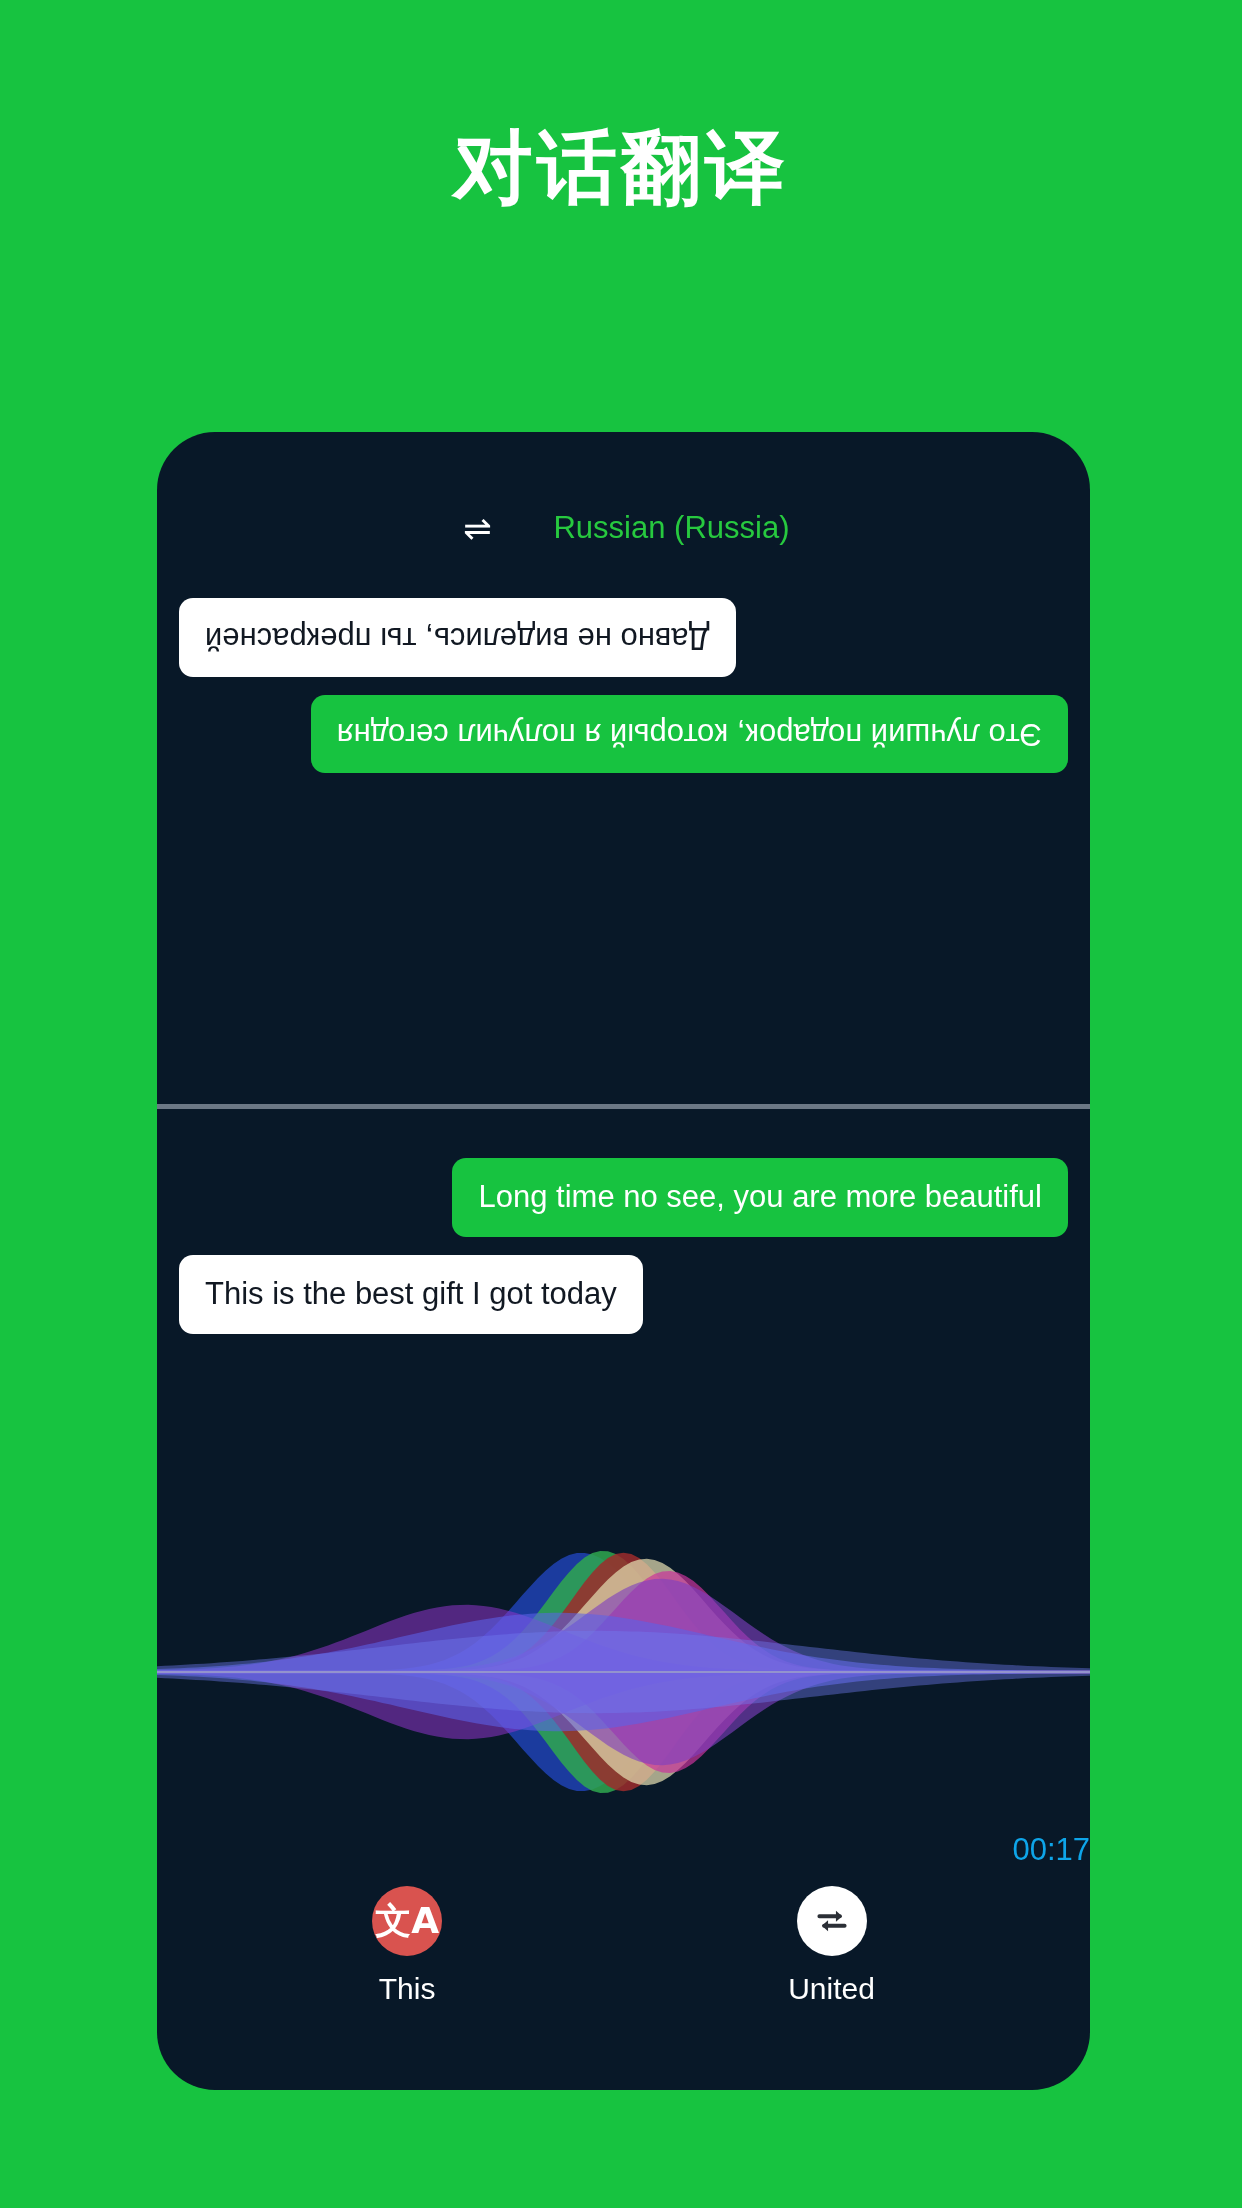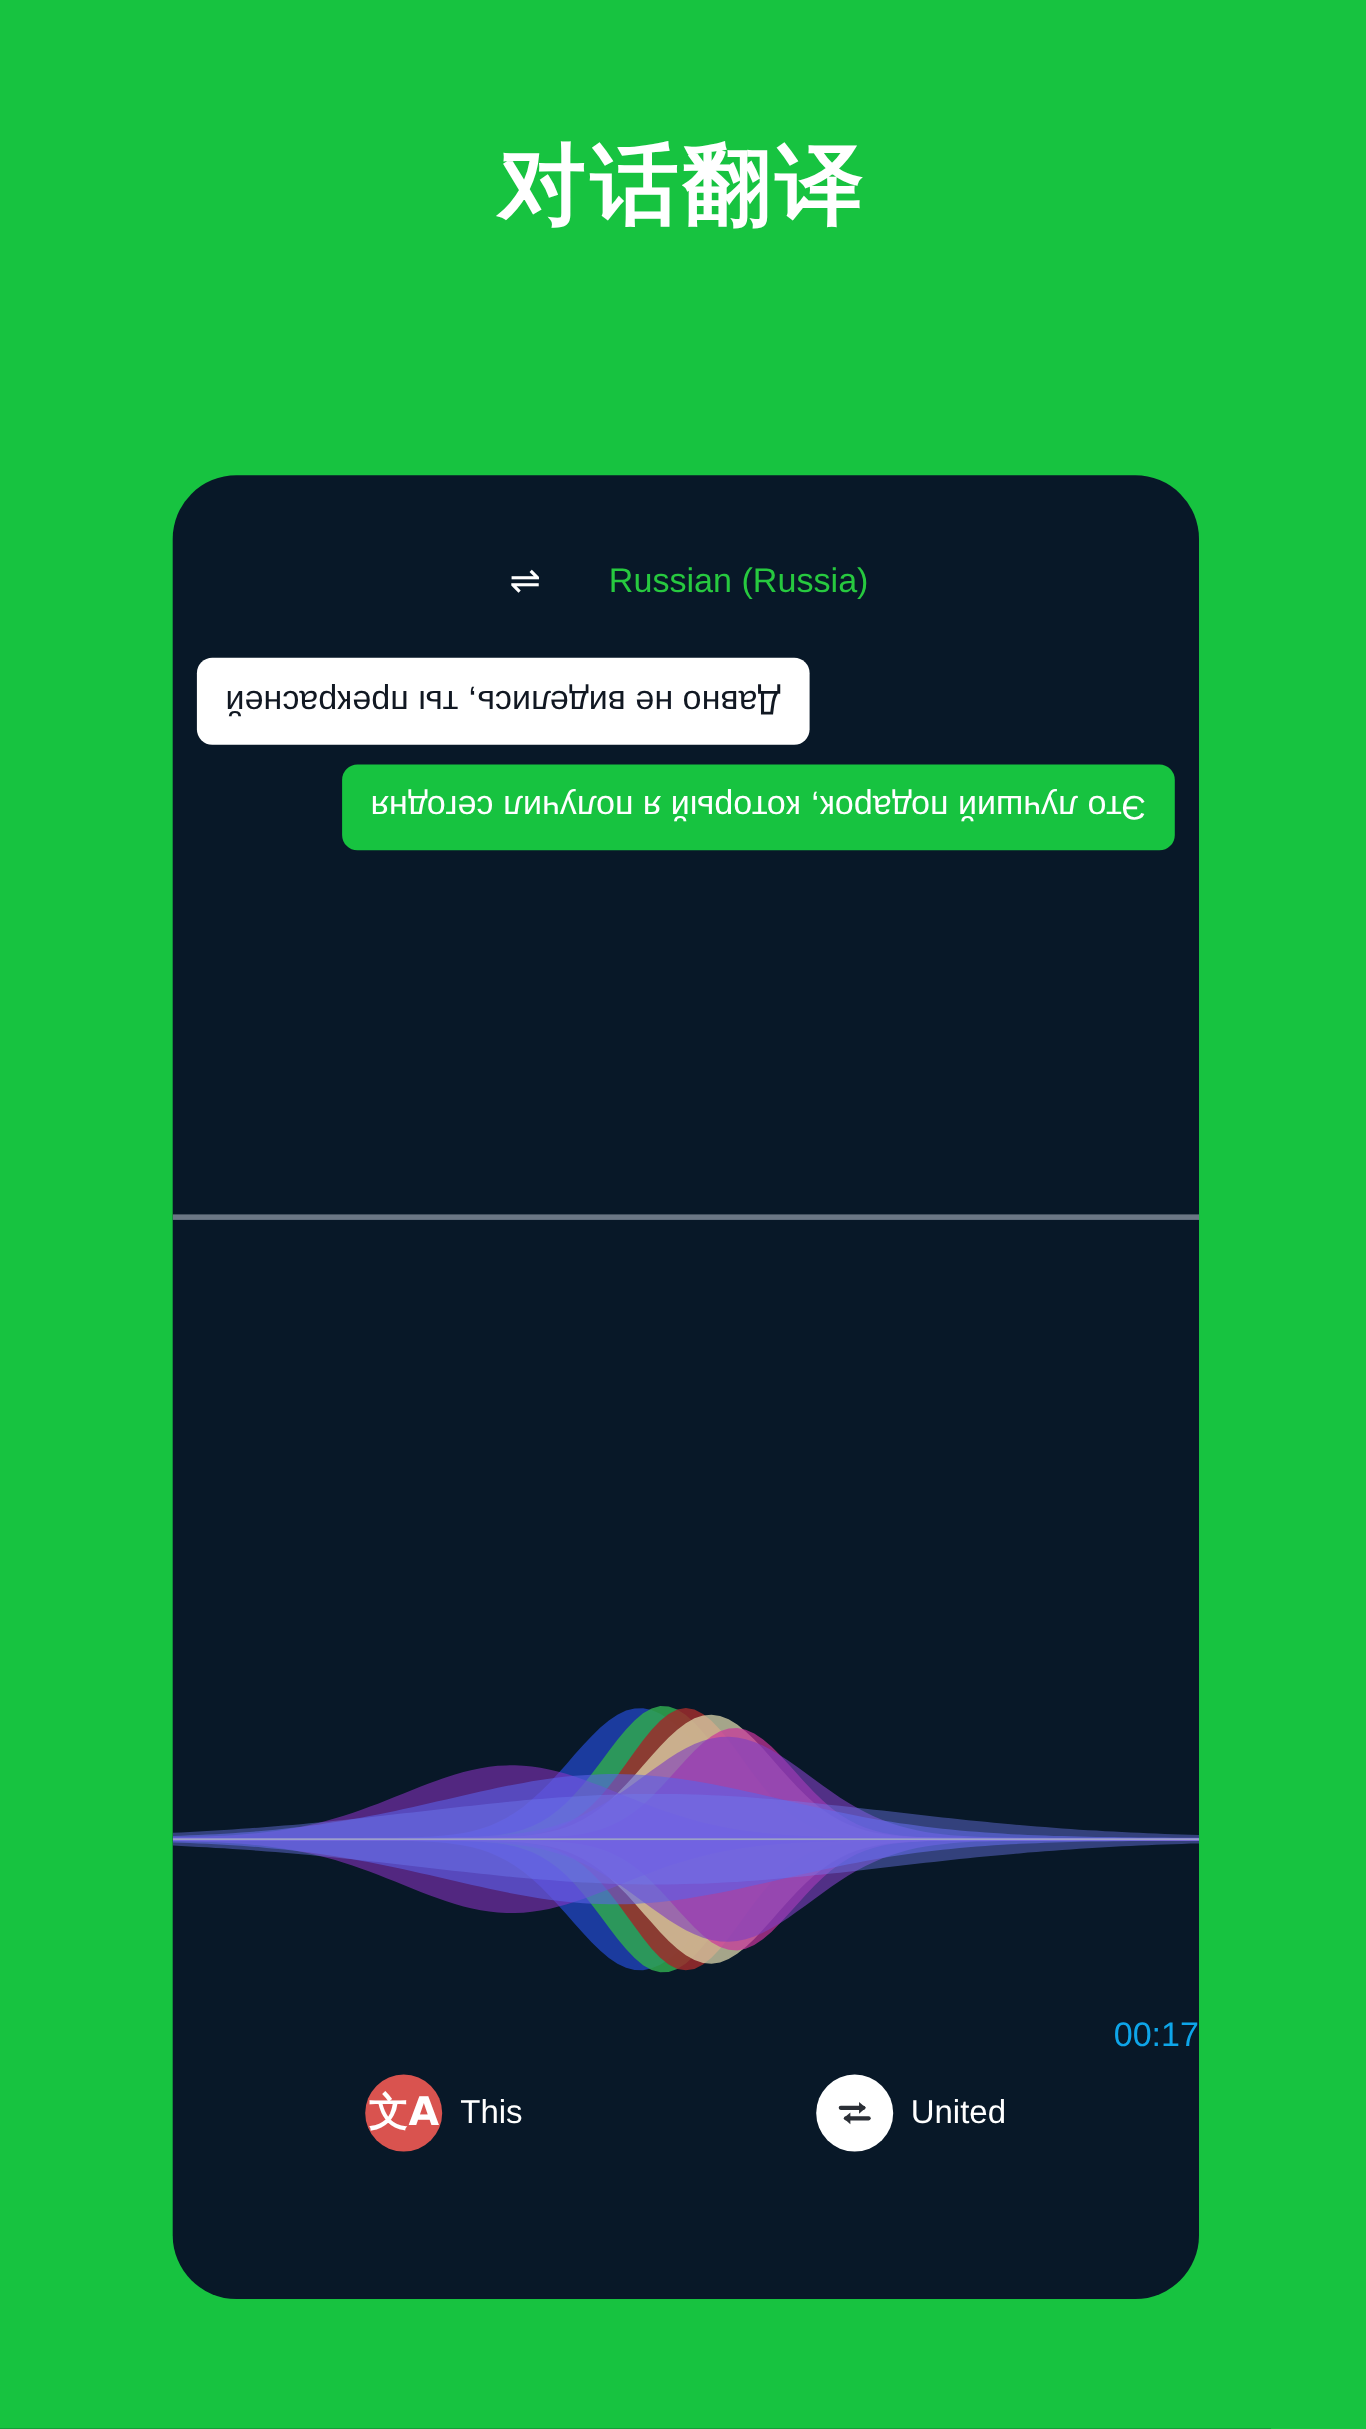--- a/index.html
+++ b/index.html
@@ -158,21 +158,21 @@
     top: 1454px;
     width: 100%;
     display: flex;
     justify-content: space-around;
     align-items: flex-start;
     padding: 0 42px;
     box-sizing: border-box;
   }
   .ctrl {
     display: flex;
-    flex-direction: row;
+    flex-direction: column;
     align-items: center;
     gap: 16px;
     cursor: pointer;
   }
   .ctrl-circle {
     width: 70px;
     height: 70px;
     border-radius: 50%;
     display: flex;
     align-items: center;
@@ -210,20 +210,28 @@
       <div class="row left">
         <div class="bubble green">Это лучший подарок, который я получил сегодня</div>
       </div>
       <div class="row right">
         <div class="bubble white">Давно не виделись, ты прекрасней</div>
       </div>
     </div>
 
   <div class="divider"></div>
 
+  <div class="pane pane-bottom" id="local-pane">
+      <div class="row right">
+        <div class="bubble green">Long time no see, you are more beautiful</div>
+      </div>
+      <div class="row left">
+        <div class="bubble white">This is the best gift I got today</div>
+      </div>
+    </div>
 
   <div class="waveform">
     <svg id="wave-svg" width="933" height="300" viewBox="0 0 933 300" preserveAspectRatio="none">
         <polygon points="0.0,148.8 7.8,148.8 15.5,148.8 23.3,148.8 31.1,148.8 38.9,148.8 46.7,148.8 54.4,148.8 62.2,148.8 70.0,148.8 77.8,148.8 85.5,148.8 93.3,148.8 101.1,148.8 108.9,148.8 116.6,148.8 124.4,148.8 132.2,148.8 139.9,148.8 147.7,148.8 155.5,148.8 163.3,148.8 171.0,148.8 178.8,148.7 186.6,148.7 194.4,148.7 202.2,148.6 209.9,148.5 217.7,148.3 225.5,148.0 233.3,147.7 241.0,147.2 248.8,146.5 256.6,145.5 264.3,144.3 272.1,142.7 279.9,140.6 287.7,137.9 295.4,134.6 303.2,130.7 311.0,125.9 318.8,120.4 326.5,114.0 334.3,106.9 342.1,99.1 349.9,90.7 357.7,82.0 365.4,73.1 373.2,64.4 381.0,56.1 388.8,48.5 396.5,42.0 404.3,36.8 412.1,33.1 419.9,31.1 427.6,30.9 435.4,32.6 443.2,35.9 450.9,40.8 458.7,47.1 466.5,54.5 474.3,62.7 482.1,71.4 489.8,80.2 497.6,89.0 505.4,97.5 513.2,105.4 520.9,112.7 528.7,119.2 536.5,124.9 544.3,129.8 552.0,133.9 559.8,137.3 567.6,140.1 575.4,142.3 583.1,144.0 590.9,145.3 598.7,146.3 606.5,147.1 614.2,147.6 622.0,148.0 629.8,148.2 637.6,148.4 645.3,148.6 653.1,148.6 660.9,148.7 668.6,148.7 676.4,148.8 684.2,148.8 692.0,148.8 699.8,148.8 707.5,148.8 715.3,148.8 723.1,148.8 730.9,148.8 738.6,148.8 746.4,148.8 754.2,148.8 761.9,148.8 769.7,148.8 777.5,148.8 785.3,148.8 793.0,148.8 800.8,148.8 808.6,148.8 816.4,148.8 824.1,148.8 831.9,148.8 839.7,148.8 847.5,148.8 855.3,148.8 863.0,148.8 870.8,148.8 878.6,148.8 886.3,148.8 894.1,148.8 901.9,148.8 909.7,148.8 917.4,148.8 925.2,148.8 933.0,148.8 933.0,151.2 925.2,151.2 917.4,151.2 909.7,151.2 901.9,151.2 894.1,151.2 886.3,151.2 878.6,151.2 870.8,151.2 863.0,151.2 855.3,151.2 847.5,151.2 839.7,151.2 831.9,151.2 824.1,151.2 816.4,151.2 808.6,151.2 800.8,151.2 793.0,151.2 785.3,151.2 777.5,151.2 769.7,151.2 761.9,151.2 754.2,151.2 746.4,151.2 738.6,151.2 730.9,151.2 723.1,151.2 715.3,151.2 707.5,151.2 699.8,151.2 692.0,151.2 684.2,151.2 676.4,151.2 668.6,151.3 660.9,151.3 653.1,151.4 645.3,151.4 637.6,151.6 629.8,151.8 622.0,152.0 614.2,152.4 606.5,152.9 598.7,153.7 590.9,154.7 583.1,156.0 575.4,157.7 567.6,159.9 559.8,162.7 552.0,166.1 544.3,170.2 536.5,175.1 528.7,180.8 520.9,187.3 513.2,194.6 505.4,202.5 497.6,211.0 489.8,219.8 482.1,228.6 474.3,237.3 466.5,245.5 458.7,252.9 450.9,259.2 443.2,264.1 435.4,267.4 427.6,269.1 419.9,268.9 412.1,266.9 404.3,263.2 396.5,258.0 388.8,251.5 381.0,243.9 373.2,235.6 365.4,226.9 357.7,218.0 349.9,209.3 342.1,200.9 334.3,193.1 326.5,186.0 318.8,179.6 311.0,174.1 303.2,169.3 295.4,165.4 287.7,162.1 279.9,159.4 272.1,157.3 264.3,155.7 256.6,154.5 248.8,153.5 241.0,152.8 233.3,152.3 225.5,152.0 217.7,151.7 209.9,151.5 202.2,151.4 194.4,151.3 186.6,151.3 178.8,151.3 171.0,151.2 163.3,151.2 155.5,151.2 147.7,151.2 139.9,151.2 132.2,151.2 124.4,151.2 116.6,151.2 108.9,151.2 101.1,151.2 93.3,151.2 85.5,151.2 77.8,151.2 70.0,151.2 62.2,151.2 54.4,151.2 46.7,151.2 38.9,151.2 31.1,151.2 23.3,151.2 15.5,151.2 7.8,151.2 0.0,151.2" fill="#1d3fa8" opacity="0.92"></polygon>
         <polygon points="0.0,148.8 7.8,148.8 15.5,148.8 23.3,148.8 31.1,148.8 38.9,148.8 46.7,148.8 54.4,148.8 62.2,148.8 70.0,148.8 77.8,148.8 85.5,148.8 93.3,148.8 101.1,148.8 108.9,148.8 116.6,148.8 124.4,148.8 132.2,148.8 139.9,148.8 147.7,148.8 155.5,148.8 163.3,148.8 171.0,148.8 178.8,148.8 186.6,148.8 194.4,148.8 202.2,148.8 209.9,148.8 217.7,148.8 225.5,148.8 233.3,148.7 241.0,148.7 248.8,148.6 256.6,148.5 264.3,148.4 272.1,148.1 279.9,147.7 287.7,147.1 295.4,146.3 303.2,145.1 311.0,143.5 318.8,141.2 326.5,138.3 334.3,134.5 342.1,129.8 349.9,124.0 357.7,117.2 365.4,109.2 373.2,100.2 381.0,90.5 388.8,80.2 396.5,69.8 404.3,59.6 412.1,50.2 419.9,42.0 427.6,35.5 435.4,31.1 443.2,29.0 450.9,29.3 458.7,32.1 466.5,37.1 474.3,44.1 482.1,52.7 489.8,62.4 497.6,72.7 505.4,83.1 513.2,93.3 520.9,102.8 528.7,111.5 536.5,119.2 544.3,125.8 552.0,131.2 559.8,135.7 567.6,139.2 575.4,141.9 583.1,144.0 590.9,145.5 598.7,146.6 606.5,147.3 614.2,147.8 622.0,148.2 629.8,148.4 637.6,148.6 645.3,148.7 653.1,148.7 660.9,148.8 668.6,148.8 676.4,148.8 684.2,148.8 692.0,148.8 699.8,148.8 707.5,148.8 715.3,148.8 723.1,148.8 730.9,148.8 738.6,148.8 746.4,148.8 754.2,148.8 761.9,148.8 769.7,148.8 777.5,148.8 785.3,148.8 793.0,148.8 800.8,148.8 808.6,148.8 816.4,148.8 824.1,148.8 831.9,148.8 839.7,148.8 847.5,148.8 855.3,148.8 863.0,148.8 870.8,148.8 878.6,148.8 886.3,148.8 894.1,148.8 901.9,148.8 909.7,148.8 917.4,148.8 925.2,148.8 933.0,148.8 933.0,151.2 925.2,151.2 917.4,151.2 909.7,151.2 901.9,151.2 894.1,151.2 886.3,151.2 878.6,151.2 870.8,151.2 863.0,151.2 855.3,151.2 847.5,151.2 839.7,151.2 831.9,151.2 824.1,151.2 816.4,151.2 808.6,151.2 800.8,151.2 793.0,151.2 785.3,151.2 777.5,151.2 769.7,151.2 761.9,151.2 754.2,151.2 746.4,151.2 738.6,151.2 730.9,151.2 723.1,151.2 715.3,151.2 707.5,151.2 699.8,151.2 692.0,151.2 684.2,151.2 676.4,151.2 668.6,151.2 660.9,151.2 653.1,151.3 645.3,151.3 637.6,151.4 629.8,151.6 622.0,151.8 614.2,152.2 606.5,152.7 598.7,153.4 590.9,154.5 583.1,156.0 575.4,158.1 567.6,160.8 559.8,164.3 552.0,168.8 544.3,174.2 536.5,180.8 528.7,188.5 520.9,197.2 513.2,206.7 505.4,216.9 497.6,227.3 489.8,237.6 482.1,247.3 474.3,255.9 466.5,262.9 458.7,267.9 450.9,270.7 443.2,271.0 435.4,268.9 427.6,264.5 419.9,258.0 412.1,249.8 404.3,240.4 396.5,230.2 388.8,219.8 381.0,209.5 373.2,199.8 365.4,190.8 357.7,182.8 349.9,176.0 342.1,170.2 334.3,165.5 326.5,161.7 318.8,158.8 311.0,156.5 303.2,154.9 295.4,153.7 287.7,152.9 279.9,152.3 272.1,151.9 264.3,151.6 256.6,151.5 248.8,151.4 241.0,151.3 233.3,151.3 225.5,151.2 217.7,151.2 209.9,151.2 202.2,151.2 194.4,151.2 186.6,151.2 178.8,151.2 171.0,151.2 163.3,151.2 155.5,151.2 147.7,151.2 139.9,151.2 132.2,151.2 124.4,151.2 116.6,151.2 108.9,151.2 101.1,151.2 93.3,151.2 85.5,151.2 77.8,151.2 70.0,151.2 62.2,151.2 54.4,151.2 46.7,151.2 38.9,151.2 31.1,151.2 23.3,151.2 15.5,151.2 7.8,151.2 0.0,151.2" fill="#2fa84f" opacity="0.85"></polygon>
         <polygon points="0.0,148.8 7.8,148.8 15.5,148.8 23.3,148.8 31.1,148.8 38.9,148.8 46.7,148.8 54.4,148.8 62.2,148.8 70.0,148.8 77.8,148.8 85.5,148.8 93.3,148.8 101.1,148.8 108.9,148.8 116.6,148.8 124.4,148.8 132.2,148.8 139.9,148.8 147.7,148.8 155.5,148.8 163.3,148.8 171.0,148.8 178.8,148.8 186.6,148.8 194.4,148.8 202.2,148.8 209.9,148.8 217.7,148.8 225.5,148.8 233.3,148.8 241.0,148.8 248.8,148.8 256.6,148.8 264.3,148.7 272.1,148.7 279.9,148.6 287.7,148.5 295.4,148.3 303.2,148.0 311.0,147.6 318.8,146.9 326.5,145.9 334.3,144.4 342.1,142.4 349.9,139.8 357.7,136.2 365.4,131.7 373.2,126.0 381.0,119.1 388.8,111.1 396.5,102.0 404.3,92.0 412.1,81.4 419.9,70.6 427.6,60.1 435.4,50.5 443.2,42.3 450.9,36.1 458.7,32.1 466.5,30.8 474.3,32.1 482.1,36.1 489.8,42.3 497.6,50.5 505.4,60.1 513.2,70.6 520.9,81.4 528.7,92.0 536.5,102.0 544.3,111.1 552.0,119.1 559.8,126.0 567.6,131.7 575.4,136.2 583.1,139.8 590.9,142.4 598.7,144.4 606.5,145.9 614.2,146.9 622.0,147.6 629.8,148.0 637.6,148.3 645.3,148.5 653.1,148.6 660.9,148.7 668.6,148.7 676.4,148.8 684.2,148.8 692.0,148.8 699.8,148.8 707.5,148.8 715.3,148.8 723.1,148.8 730.9,148.8 738.6,148.8 746.4,148.8 754.2,148.8 761.9,148.8 769.7,148.8 777.5,148.8 785.3,148.8 793.0,148.8 800.8,148.8 808.6,148.8 816.4,148.8 824.1,148.8 831.9,148.8 839.7,148.8 847.5,148.8 855.3,148.8 863.0,148.8 870.8,148.8 878.6,148.8 886.3,148.8 894.1,148.8 901.9,148.8 909.7,148.8 917.4,148.8 925.2,148.8 933.0,148.8 933.0,151.2 925.2,151.2 917.4,151.2 909.7,151.2 901.9,151.2 894.1,151.2 886.3,151.2 878.6,151.2 870.8,151.2 863.0,151.2 855.3,151.2 847.5,151.2 839.7,151.2 831.9,151.2 824.1,151.2 816.4,151.2 808.6,151.2 800.8,151.2 793.0,151.2 785.3,151.2 777.5,151.2 769.7,151.2 761.9,151.2 754.2,151.2 746.4,151.2 738.6,151.2 730.9,151.2 723.1,151.2 715.3,151.2 707.5,151.2 699.8,151.2 692.0,151.2 684.2,151.2 676.4,151.2 668.6,151.3 660.9,151.3 653.1,151.4 645.3,151.5 637.6,151.7 629.8,152.0 622.0,152.4 614.2,153.1 606.5,154.1 598.7,155.6 590.9,157.6 583.1,160.2 575.4,163.8 567.6,168.3 559.8,174.0 552.0,180.9 544.3,188.9 536.5,198.0 528.7,208.0 520.9,218.6 513.2,229.4 505.4,239.9 497.6,249.5 489.8,257.7 482.1,263.9 474.3,267.9 466.5,269.2 458.7,267.9 450.9,263.9 443.2,257.7 435.4,249.5 427.6,239.9 419.9,229.4 412.1,218.6 404.3,208.0 396.5,198.0 388.8,188.9 381.0,180.9 373.2,174.0 365.4,168.3 357.7,163.8 349.9,160.2 342.1,157.6 334.3,155.6 326.5,154.1 318.8,153.1 311.0,152.4 303.2,152.0 295.4,151.7 287.7,151.5 279.9,151.4 272.1,151.3 264.3,151.3 256.6,151.2 248.8,151.2 241.0,151.2 233.3,151.2 225.5,151.2 217.7,151.2 209.9,151.2 202.2,151.2 194.4,151.2 186.6,151.2 178.8,151.2 171.0,151.2 163.3,151.2 155.5,151.2 147.7,151.2 139.9,151.2 132.2,151.2 124.4,151.2 116.6,151.2 108.9,151.2 101.1,151.2 93.3,151.2 85.5,151.2 77.8,151.2 70.0,151.2 62.2,151.2 54.4,151.2 46.7,151.2 38.9,151.2 31.1,151.2 23.3,151.2 15.5,151.2 7.8,151.2 0.0,151.2" fill="#9c2b2b" opacity="0.85"></polygon>
         <polygon points="0.0,148.8 7.8,148.8 15.5,148.8 23.3,148.8 31.1,148.8 38.9,148.8 46.7,148.8 54.4,148.8 62.2,148.8 70.0,148.8 77.8,148.8 85.5,148.8 93.3,148.8 101.1,148.8 108.9,148.8 116.6,148.8 124.4,148.8 132.2,148.8 139.9,148.8 147.7,148.8 155.5,148.8 163.3,148.8 171.0,148.8 178.8,148.8 186.6,148.8 194.4,148.8 202.2,148.8 209.9,148.8 217.7,148.8 225.5,148.8 233.3,148.8 241.0,148.8 248.8,148.8 256.6,148.7 264.3,148.7 272.1,148.7 279.9,148.6 287.7,148.4 295.4,148.2 303.2,148.0 311.0,147.5 318.8,147.0 326.5,146.1 334.3,145.0 342.1,143.5 349.9,141.6 357.7,139.1 365.4,135.9 373.2,132.0 381.0,127.3 388.8,121.8 396.5,115.4 404.3,108.2 412.1,100.3 419.9,91.8 427.6,83.0 435.4,74.2 443.2,65.5 450.9,57.5 458.7,50.4 466.5,44.5 474.3,40.1 482.1,37.5 489.8,36.8 497.6,38.0 505.4,41.0 513.2,45.8 520.9,52.0 528.7,59.3 536.5,67.6 544.3,76.3 552.0,85.2 559.8,93.9 567.6,102.3 575.4,110.0 583.1,117.0 590.9,123.2 598.7,128.5 606.5,133.0 614.2,136.7 622.0,139.7 629.8,142.1 637.6,143.9 645.3,145.3 653.1,146.4 660.9,147.1 668.6,147.7 676.4,148.0 684.2,148.3 692.0,148.5 699.8,148.6 707.5,148.7 715.3,148.7 723.1,148.8 730.9,148.8 738.6,148.8 746.4,148.8 754.2,148.8 761.9,148.8 769.7,148.8 777.5,148.8 785.3,148.8 793.0,148.8 800.8,148.8 808.6,148.8 816.4,148.8 824.1,148.8 831.9,148.8 839.7,148.8 847.5,148.8 855.3,148.8 863.0,148.8 870.8,148.8 878.6,148.8 886.3,148.8 894.1,148.8 901.9,148.8 909.7,148.8 917.4,148.8 925.2,148.8 933.0,148.8 933.0,151.2 925.2,151.2 917.4,151.2 909.7,151.2 901.9,151.2 894.1,151.2 886.3,151.2 878.6,151.2 870.8,151.2 863.0,151.2 855.3,151.2 847.5,151.2 839.7,151.2 831.9,151.2 824.1,151.2 816.4,151.2 808.6,151.2 800.8,151.2 793.0,151.2 785.3,151.2 777.5,151.2 769.7,151.2 761.9,151.2 754.2,151.2 746.4,151.2 738.6,151.2 730.9,151.2 723.1,151.2 715.3,151.3 707.5,151.3 699.8,151.4 692.0,151.5 684.2,151.7 676.4,152.0 668.6,152.3 660.9,152.9 653.1,153.6 645.3,154.7 637.6,156.1 629.8,157.9 622.0,160.3 614.2,163.3 606.5,167.0 598.7,171.5 590.9,176.8 583.1,183.0 575.4,190.0 567.6,197.7 559.8,206.1 552.0,214.8 544.3,223.7 536.5,232.4 528.7,240.7 520.9,248.0 513.2,254.2 505.4,259.0 497.6,262.0 489.8,263.2 482.1,262.5 474.3,259.9 466.5,255.5 458.7,249.6 450.9,242.5 443.2,234.5 435.4,225.8 427.6,217.0 419.9,208.2 412.1,199.7 404.3,191.8 396.5,184.6 388.8,178.2 381.0,172.7 373.2,168.0 365.4,164.1 357.7,160.9 349.9,158.4 342.1,156.5 334.3,155.0 326.5,153.9 318.8,153.0 311.0,152.5 303.2,152.0 295.4,151.8 287.7,151.6 279.9,151.4 272.1,151.3 264.3,151.3 256.6,151.3 248.8,151.2 241.0,151.2 233.3,151.2 225.5,151.2 217.7,151.2 209.9,151.2 202.2,151.2 194.4,151.2 186.6,151.2 178.8,151.2 171.0,151.2 163.3,151.2 155.5,151.2 147.7,151.2 139.9,151.2 132.2,151.2 124.4,151.2 116.6,151.2 108.9,151.2 101.1,151.2 93.3,151.2 85.5,151.2 77.8,151.2 70.0,151.2 62.2,151.2 54.4,151.2 46.7,151.2 38.9,151.2 31.1,151.2 23.3,151.2 15.5,151.2 7.8,151.2 0.0,151.2" fill="#e2dcb0" opacity="0.72"></polygon>
         <polygon points="0.0,148.8 7.8,148.8 15.5,148.8 23.3,148.8 31.1,148.8 38.9,148.8 46.7,148.8 54.4,148.8 62.2,148.8 70.0,148.8 77.8,148.8 85.5,148.8 93.3,148.8 101.1,148.8 108.9,148.8 116.6,148.8 124.4,148.8 132.2,148.8 139.9,148.8 147.7,148.8 155.5,148.8 163.3,148.8 171.0,148.8 178.8,148.8 186.6,148.8 194.4,148.8 202.2,148.8 209.9,148.8 217.7,148.8 225.5,148.8 233.3,148.8 241.0,148.8 248.8,148.8 256.6,148.8 264.3,148.8 272.1,148.8 279.9,148.8 287.7,148.8 295.4,148.8 303.2,148.7 311.0,148.7 318.8,148.6 326.5,148.5 334.3,148.3 342.1,148.0 349.9,147.6 357.7,147.0 365.4,146.2 373.2,145.0 381.0,143.3 388.8,141.1 396.5,138.3 404.3,134.6 412.1,130.2 419.9,124.8 427.6,118.6 435.4,111.4 443.2,103.5 450.9,95.1 458.7,86.4 466.5,77.8 474.3,69.7 482.1,62.4 489.8,56.4 497.6,51.9 505.4,49.4 513.2,48.9 520.9,50.4 528.7,53.9 536.5,59.1 544.3,65.7 552.0,73.5 559.8,81.9 567.6,90.6 575.4,99.2 583.1,107.4 590.9,114.9 598.7,121.7 606.5,127.5 614.2,132.4 622.0,136.5 629.8,139.7 637.6,142.2 645.3,144.2 653.1,145.6 660.9,146.6 668.6,147.3 676.4,147.9 684.2,148.2 692.0,148.4 699.8,148.6 707.5,148.7 715.3,148.7 723.1,148.8 730.9,148.8 738.6,148.8 746.4,148.8 754.2,148.8 761.9,148.8 769.7,148.8 777.5,148.8 785.3,148.8 793.0,148.8 800.8,148.8 808.6,148.8 816.4,148.8 824.1,148.8 831.9,148.8 839.7,148.8 847.5,148.8 855.3,148.8 863.0,148.8 870.8,148.8 878.6,148.8 886.3,148.8 894.1,148.8 901.9,148.8 909.7,148.8 917.4,148.8 925.2,148.8 933.0,148.8 933.0,151.2 925.2,151.2 917.4,151.2 909.7,151.2 901.9,151.2 894.1,151.2 886.3,151.2 878.6,151.2 870.8,151.2 863.0,151.2 855.3,151.2 847.5,151.2 839.7,151.2 831.9,151.2 824.1,151.2 816.4,151.2 808.6,151.2 800.8,151.2 793.0,151.2 785.3,151.2 777.5,151.2 769.7,151.2 761.9,151.2 754.2,151.2 746.4,151.2 738.6,151.2 730.9,151.2 723.1,151.2 715.3,151.3 707.5,151.3 699.8,151.4 692.0,151.6 684.2,151.8 676.4,152.1 668.6,152.7 660.9,153.4 653.1,154.4 645.3,155.8 637.6,157.8 629.8,160.3 622.0,163.5 614.2,167.6 606.5,172.5 598.7,178.3 590.9,185.1 583.1,192.6 575.4,200.8 567.6,209.4 559.8,218.1 552.0,226.5 544.3,234.3 536.5,240.9 528.7,246.1 520.9,249.6 513.2,251.1 505.4,250.6 497.6,248.1 489.8,243.6 482.1,237.6 474.3,230.3 466.5,222.2 458.7,213.6 450.9,204.9 443.2,196.5 435.4,188.6 427.6,181.4 419.9,175.2 412.1,169.8 404.3,165.4 396.5,161.7 388.8,158.9 381.0,156.7 373.2,155.0 365.4,153.8 357.7,153.0 349.9,152.4 342.1,152.0 334.3,151.7 326.5,151.5 318.8,151.4 311.0,151.3 303.2,151.3 295.4,151.2 287.7,151.2 279.9,151.2 272.1,151.2 264.3,151.2 256.6,151.2 248.8,151.2 241.0,151.2 233.3,151.2 225.5,151.2 217.7,151.2 209.9,151.2 202.2,151.2 194.4,151.2 186.6,151.2 178.8,151.2 171.0,151.2 163.3,151.2 155.5,151.2 147.7,151.2 139.9,151.2 132.2,151.2 124.4,151.2 116.6,151.2 108.9,151.2 101.1,151.2 93.3,151.2 85.5,151.2 77.8,151.2 70.0,151.2 62.2,151.2 54.4,151.2 46.7,151.2 38.9,151.2 31.1,151.2 23.3,151.2 15.5,151.2 7.8,151.2 0.0,151.2" fill="#c9339b" opacity="0.7"></polygon>
         <polygon points="0.0,148.8 7.8,148.8 15.5,148.8 23.3,148.8 31.1,148.8 38.9,148.8 46.7,148.8 54.4,148.8 62.2,148.8 70.0,148.8 77.8,148.8 85.5,148.8 93.3,148.8 101.1,148.8 108.9,148.8 116.6,148.8 124.4,148.8 132.2,148.8 139.9,148.8 147.7,148.8 155.5,148.8 163.3,148.8 171.0,148.8 178.8,148.8 186.6,148.8 194.4,148.8 202.2,148.8 209.9,148.7 217.7,148.7 225.5,148.7 233.3,148.6 241.0,148.6 248.8,148.5 256.6,148.3 264.3,148.2 272.1,147.9 279.9,147.6 287.7,147.2 295.4,146.7 303.2,146.0 311.0,145.2 318.8,144.1 326.5,142.8 334.3,141.2 342.1,139.3 349.9,137.1 357.7,134.4 365.4,131.4 373.2,127.9 381.0,124.0 388.8,119.7 396.5,115.0 404.3,109.9 412.1,104.5 419.9,98.9 427.6,93.2 435.4,87.5 443.2,82.0 450.9,76.6 458.7,71.7 466.5,67.3 474.3,63.5 482.1,60.5 489.8,58.4 497.6,57.1 505.4,56.8 513.2,57.5 520.9,59.1 528.7,61.6 536.5,64.9 544.3,69.0 552.0,73.6 559.8,78.7 567.6,84.2 575.4,89.8 583.1,95.5 590.9,101.2 598.7,106.7 606.5,112.0 614.2,116.9 622.0,121.5 629.8,125.6 637.6,129.3 645.3,132.6 653.1,135.5 660.9,138.0 668.6,140.1 676.4,141.9 684.2,143.4 692.0,144.6 699.8,145.5 707.5,146.3 715.3,146.9 723.1,147.4 730.9,147.8 738.6,148.0 746.4,148.2 754.2,148.4 761.9,148.5 769.7,148.6 777.5,148.7 785.3,148.7 793.0,148.7 800.8,148.8 808.6,148.8 816.4,148.8 824.1,148.8 831.9,148.8 839.7,148.8 847.5,148.8 855.3,148.8 863.0,148.8 870.8,148.8 878.6,148.8 886.3,148.8 894.1,148.8 901.9,148.8 909.7,148.8 917.4,148.8 925.2,148.8 933.0,148.8 933.0,151.2 925.2,151.2 917.4,151.2 909.7,151.2 901.9,151.2 894.1,151.2 886.3,151.2 878.6,151.2 870.8,151.2 863.0,151.2 855.3,151.2 847.5,151.2 839.7,151.2 831.9,151.2 824.1,151.2 816.4,151.2 808.6,151.2 800.8,151.2 793.0,151.3 785.3,151.3 777.5,151.3 769.7,151.4 761.9,151.5 754.2,151.6 746.4,151.8 738.6,152.0 730.9,152.2 723.1,152.6 715.3,153.1 707.5,153.7 699.8,154.5 692.0,155.4 684.2,156.6 676.4,158.1 668.6,159.9 660.9,162.0 653.1,164.5 645.3,167.4 637.6,170.7 629.8,174.4 622.0,178.5 614.2,183.1 606.5,188.0 598.7,193.3 590.9,198.8 583.1,204.5 575.4,210.2 567.6,215.8 559.8,221.3 552.0,226.4 544.3,231.0 536.5,235.1 528.7,238.4 520.9,240.9 513.2,242.5 505.4,243.2 497.6,242.9 489.8,241.6 482.1,239.5 474.3,236.5 466.5,232.7 458.7,228.3 450.9,223.4 443.2,218.0 435.4,212.5 427.6,206.8 419.9,201.1 412.1,195.5 404.3,190.1 396.5,185.0 388.8,180.3 381.0,176.0 373.2,172.1 365.4,168.6 357.7,165.6 349.9,162.9 342.1,160.7 334.3,158.8 326.5,157.2 318.8,155.9 311.0,154.8 303.2,154.0 295.4,153.3 287.7,152.8 279.9,152.4 272.1,152.1 264.3,151.8 256.6,151.7 248.8,151.5 241.0,151.4 233.3,151.4 225.5,151.3 217.7,151.3 209.9,151.3 202.2,151.2 194.4,151.2 186.6,151.2 178.8,151.2 171.0,151.2 163.3,151.2 155.5,151.2 147.7,151.2 139.9,151.2 132.2,151.2 124.4,151.2 116.6,151.2 108.9,151.2 101.1,151.2 93.3,151.2 85.5,151.2 77.8,151.2 70.0,151.2 62.2,151.2 54.4,151.2 46.7,151.2 38.9,151.2 31.1,151.2 23.3,151.2 15.5,151.2 7.8,151.2 0.0,151.2" fill="#7e3fc0" opacity="0.62"></polygon>
         <polygon points="0.0,148.3 7.8,148.1 15.5,148.0 23.3,147.7 31.1,147.5 38.9,147.2 46.7,146.8 54.4,146.3 62.2,145.8 70.0,145.1 77.8,144.4 85.5,143.5 93.3,142.5 101.1,141.4 108.9,140.1 116.6,138.6 124.4,137.0 132.2,135.2 139.9,133.2 147.7,131.0 155.5,128.6 163.3,126.1 171.0,123.4 178.8,120.6 186.6,117.7 194.4,114.6 202.2,111.5 209.9,108.4 217.7,105.2 225.5,102.1 233.3,99.1 241.0,96.3 248.8,93.6 256.6,91.1 264.3,88.9 272.1,87.0 279.9,85.4 287.7,84.2 295.4,83.3 303.2,82.9 311.0,82.8 318.8,83.2 326.5,84.0 334.3,85.1 342.1,86.6 349.9,88.5 357.7,90.6 365.4,93.1 373.2,95.7 381.0,98.6 388.8,101.5 396.5,104.6 404.3,107.7 412.1,110.9 419.9,114.0 427.6,117.1 435.4,120.0 443.2,122.9 450.9,125.6 458.7,128.1 466.5,130.5 474.3,132.7 482.1,134.8 489.8,136.6 497.6,138.3 505.4,139.8 513.2,141.1 520.9,142.3 528.7,143.3 536.5,144.2 544.3,145.0 552.0,145.7 559.8,146.2 567.6,146.7 575.4,147.1 583.1,147.4 590.9,147.7 598.7,147.9 606.5,148.1 614.2,148.3 622.0,148.4 629.8,148.5 637.6,148.5 645.3,148.6 653.1,148.6 660.9,148.7 668.6,148.7 676.4,148.7 684.2,148.8 692.0,148.8 699.8,148.8 707.5,148.8 715.3,148.8 723.1,148.8 730.9,148.8 738.6,148.8 746.4,148.8 754.2,148.8 761.9,148.8 769.7,148.8 777.5,148.8 785.3,148.8 793.0,148.8 800.8,148.8 808.6,148.8 816.4,148.8 824.1,148.8 831.9,148.8 839.7,148.8 847.5,148.8 855.3,148.8 863.0,148.8 870.8,148.8 878.6,148.8 886.3,148.8 894.1,148.8 901.9,148.8 909.7,148.8 917.4,148.8 925.2,148.8 933.0,148.8 933.0,151.2 925.2,151.2 917.4,151.2 909.7,151.2 901.9,151.2 894.1,151.2 886.3,151.2 878.6,151.2 870.8,151.2 863.0,151.2 855.3,151.2 847.5,151.2 839.7,151.2 831.9,151.2 824.1,151.2 816.4,151.2 808.6,151.2 800.8,151.2 793.0,151.2 785.3,151.2 777.5,151.2 769.7,151.2 761.9,151.2 754.2,151.2 746.4,151.2 738.6,151.2 730.9,151.2 723.1,151.2 715.3,151.2 707.5,151.2 699.8,151.2 692.0,151.2 684.2,151.2 676.4,151.3 668.6,151.3 660.9,151.3 653.1,151.4 645.3,151.4 637.6,151.5 629.8,151.5 622.0,151.6 614.2,151.7 606.5,151.9 598.7,152.1 590.9,152.3 583.1,152.6 575.4,152.9 567.6,153.3 559.8,153.8 552.0,154.3 544.3,155.0 536.5,155.8 528.7,156.7 520.9,157.7 513.2,158.9 505.4,160.2 497.6,161.7 489.8,163.4 482.1,165.2 474.3,167.3 466.5,169.5 458.7,171.9 450.9,174.4 443.2,177.1 435.4,180.0 427.6,182.9 419.9,186.0 412.1,189.1 404.3,192.3 396.5,195.4 388.8,198.5 381.0,201.4 373.2,204.3 365.4,206.9 357.7,209.4 349.9,211.5 342.1,213.4 334.3,214.9 326.5,216.0 318.8,216.8 311.0,217.2 303.2,217.1 295.4,216.7 287.7,215.8 279.9,214.6 272.1,213.0 264.3,211.1 256.6,208.9 248.8,206.4 241.0,203.7 233.3,200.9 225.5,197.9 217.7,194.8 209.9,191.6 202.2,188.5 194.4,185.4 186.6,182.3 178.8,179.4 171.0,176.6 163.3,173.9 155.5,171.4 147.7,169.0 139.9,166.8 132.2,164.8 124.4,163.0 116.6,161.4 108.9,159.9 101.1,158.6 93.3,157.5 85.5,156.5 77.8,155.6 70.0,154.9 62.2,154.2 54.4,153.7 46.7,153.2 38.9,152.8 31.1,152.5 23.3,152.3 15.5,152.0 7.8,151.9 0.0,151.7" fill="#8f35c9" opacity="0.55"></polygon>

